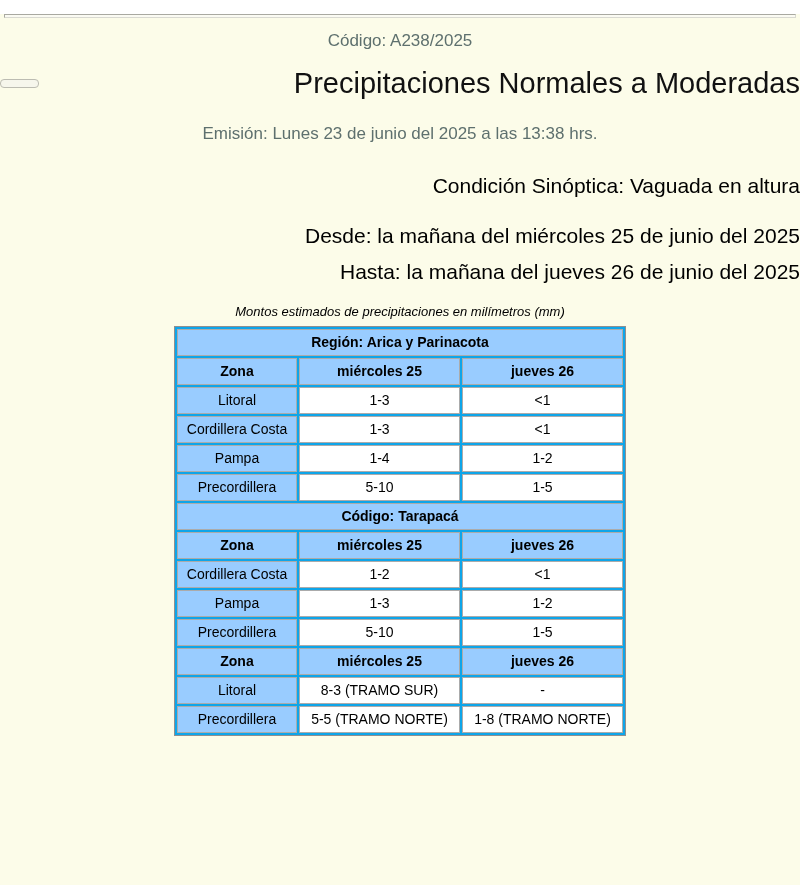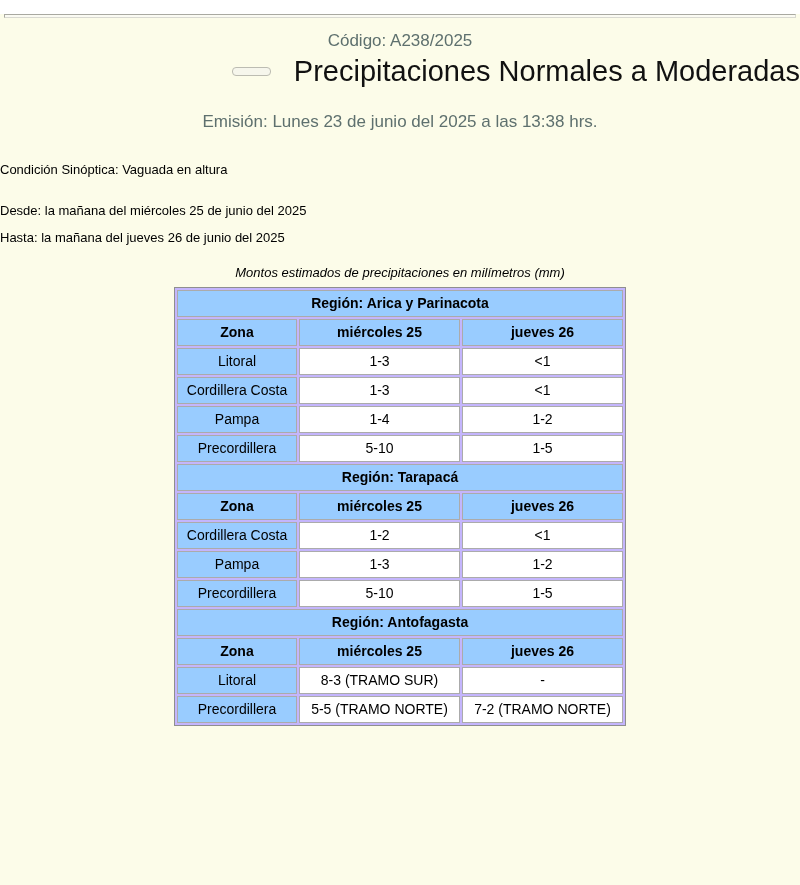--- a/index.html
+++ b/index.html
@@ -22,47 +22,47 @@
     background:#fbfbf3;
     border:1px solid #a9a9a1;
     border-bottom-color:#d9d9d1;
     border-right-color:#d9d9d1;
   }
   .muted{
     color:#5E706E;
     font-size:17px;
     text-align:center;
   }
-  .codigo{margin:13px 0 4px 0;}
+  .codigo{margin:13px 0 16px 0;}
   .title-row{
     display:flex;
     align-items:center;
-    justify-content:flex-end;
+    justify-content:space-between;
     gap:23px;
     margin-top:3px;
   }
   .dash-icon{
     width:37px;
     height:7px;
     background:#f6f6ec;
     border:1px solid #bcbcb2;
     border-radius:4px;
     flex:0 0 auto;
   }
   .title{
     font-size:29px;
     font-weight:400;
     margin:0;
     line-height:1.15;
     color:#111;
   }
   .emision{margin:24px 0 0 0;}
   .line{
-    font-size:13px;
-    text-align:left;
+    font-size:21px;
+    text-align:right;
     margin:0;
     color:#000;
   }
   .condicion{margin-top:30px;}
   .desde{margin-top:26px;}
   .hasta{margin-top:12px;}
   .zonas{
     margin-top:24px;
     font-size:17px;
     text-align:center;
@@ -73,21 +73,21 @@
     margin:20px 0 0 0;
     font-size:13px;
     text-align:center;
     color:#000;
     font-style:italic;
   }
   table.precip{
     margin:7px auto 0 auto;
     border-collapse:separate;
     border-spacing:2px;
-    background:#c4b5fd;
+    background:#0ea5e9;
     border:1px solid #8f8f8f;
     table-layout:fixed;
   }
   .c1{width:120px}
   .c2{width:161px}
   .c3{width:161px}
   table.precip th, table.precip td{
     border:1px solid #ababab;
     font-size:14px;
     line-height:15px;
@@ -158,21 +158,21 @@
           <td class="zone">Pampa</td>
           <td class="value">1-4</td>
           <td class="value">1-2</td>
         </tr>
         <tr>
           <td class="zone">Precordillera</td>
           <td class="value">5-10</td>
           <td class="value">1-5</td>
         </tr>
         <tr>
-          <th class="region" colspan="3">Región: Tarapacá</th>
+          <th class="region" colspan="3">Código: Tarapacá</th>
         </tr>
         <tr>
           <th class="colhead">Zona</th>
           <th class="colhead">miércoles 25</th>
           <th class="colhead">jueves 26</th>
         </tr>
         <tr>
           <td class="zone">Cordillera Costa</td>
           <td class="value">1-2</td>
           <td class="value">&lt;1</td>
@@ -181,33 +181,30 @@
           <td class="zone">Pampa</td>
           <td class="value">1-3</td>
           <td class="value">1-2</td>
         </tr>
         <tr>
           <td class="zone">Precordillera</td>
           <td class="value">5-10</td>
           <td class="value">1-5</td>
         </tr>
         <tr>
-          <th class="region" colspan="3">Región: Antofagasta</th>
-        </tr>
-        <tr>
           <th class="colhead">Zona</th>
           <th class="colhead">miércoles 25</th>
           <th class="colhead">jueves 26</th>
         </tr>
         <tr>
           <td class="zone">Litoral</td>
           <td class="value">8-3 (TRAMO SUR)</td>
           <td class="value">-</td>
         </tr>
         <tr>
           <td class="zone">Precordillera</td>
           <td class="value">5-5 (TRAMO NORTE)</td>
-          <td class="value">7-2 (TRAMO NORTE)</td>
+          <td class="value">1-8 (TRAMO NORTE)</td>
         </tr>
       </tbody>
   </table>
 
 </div>
 
 </body></html>

